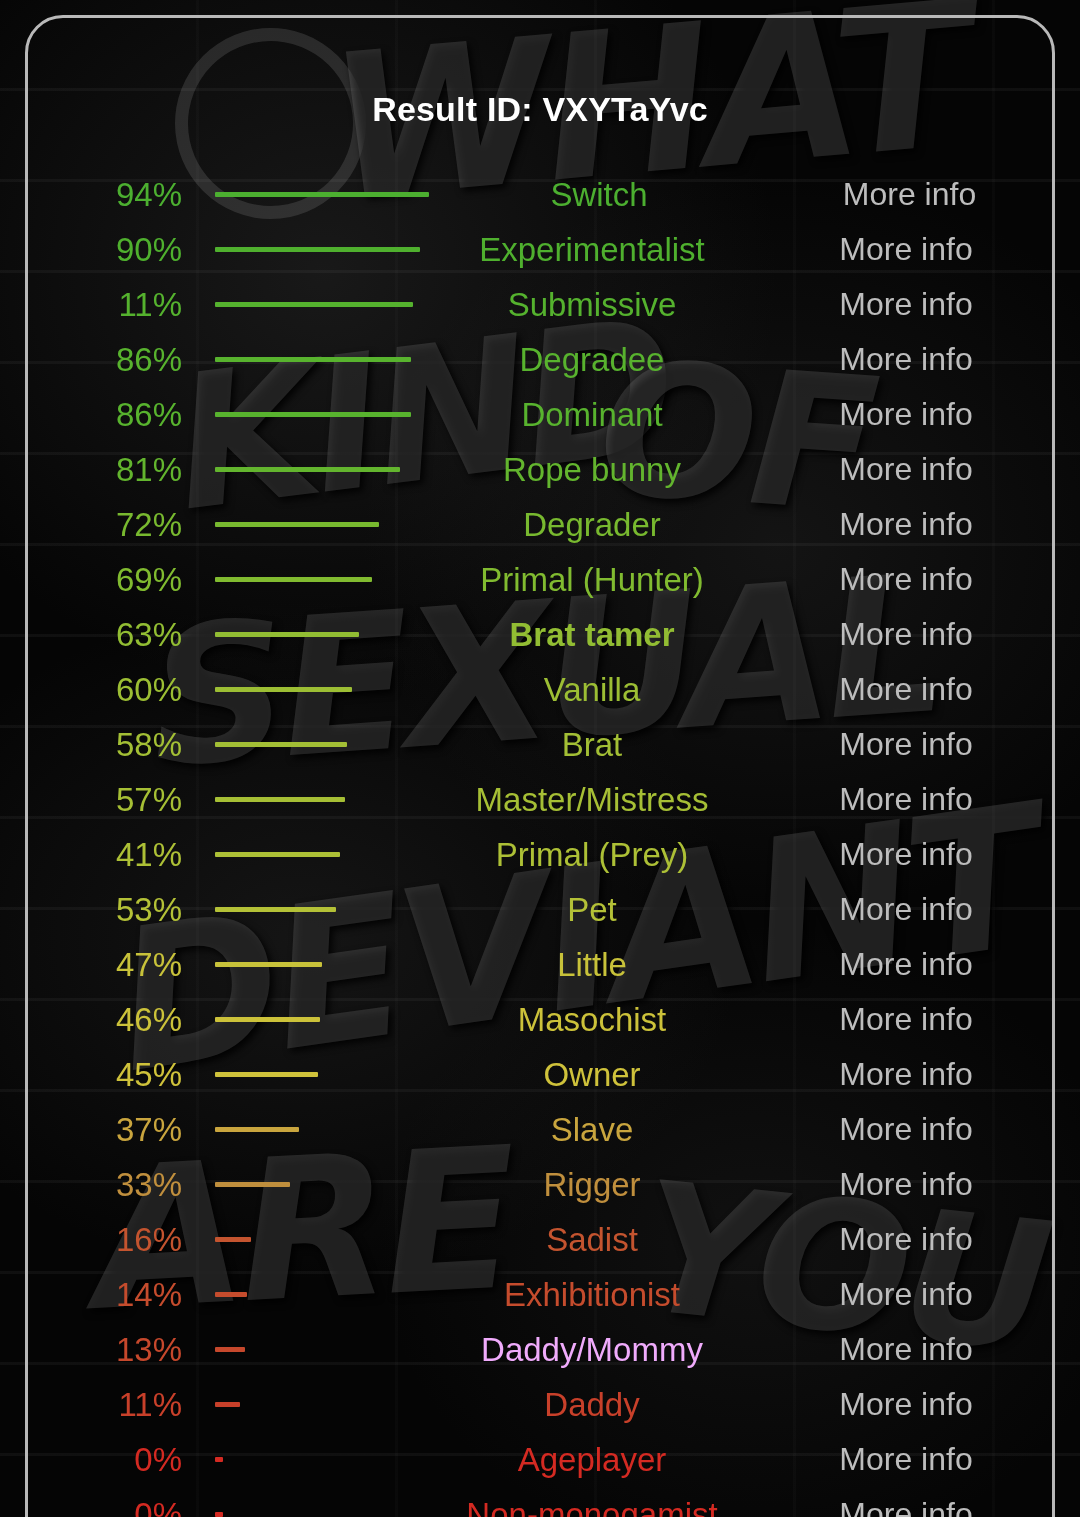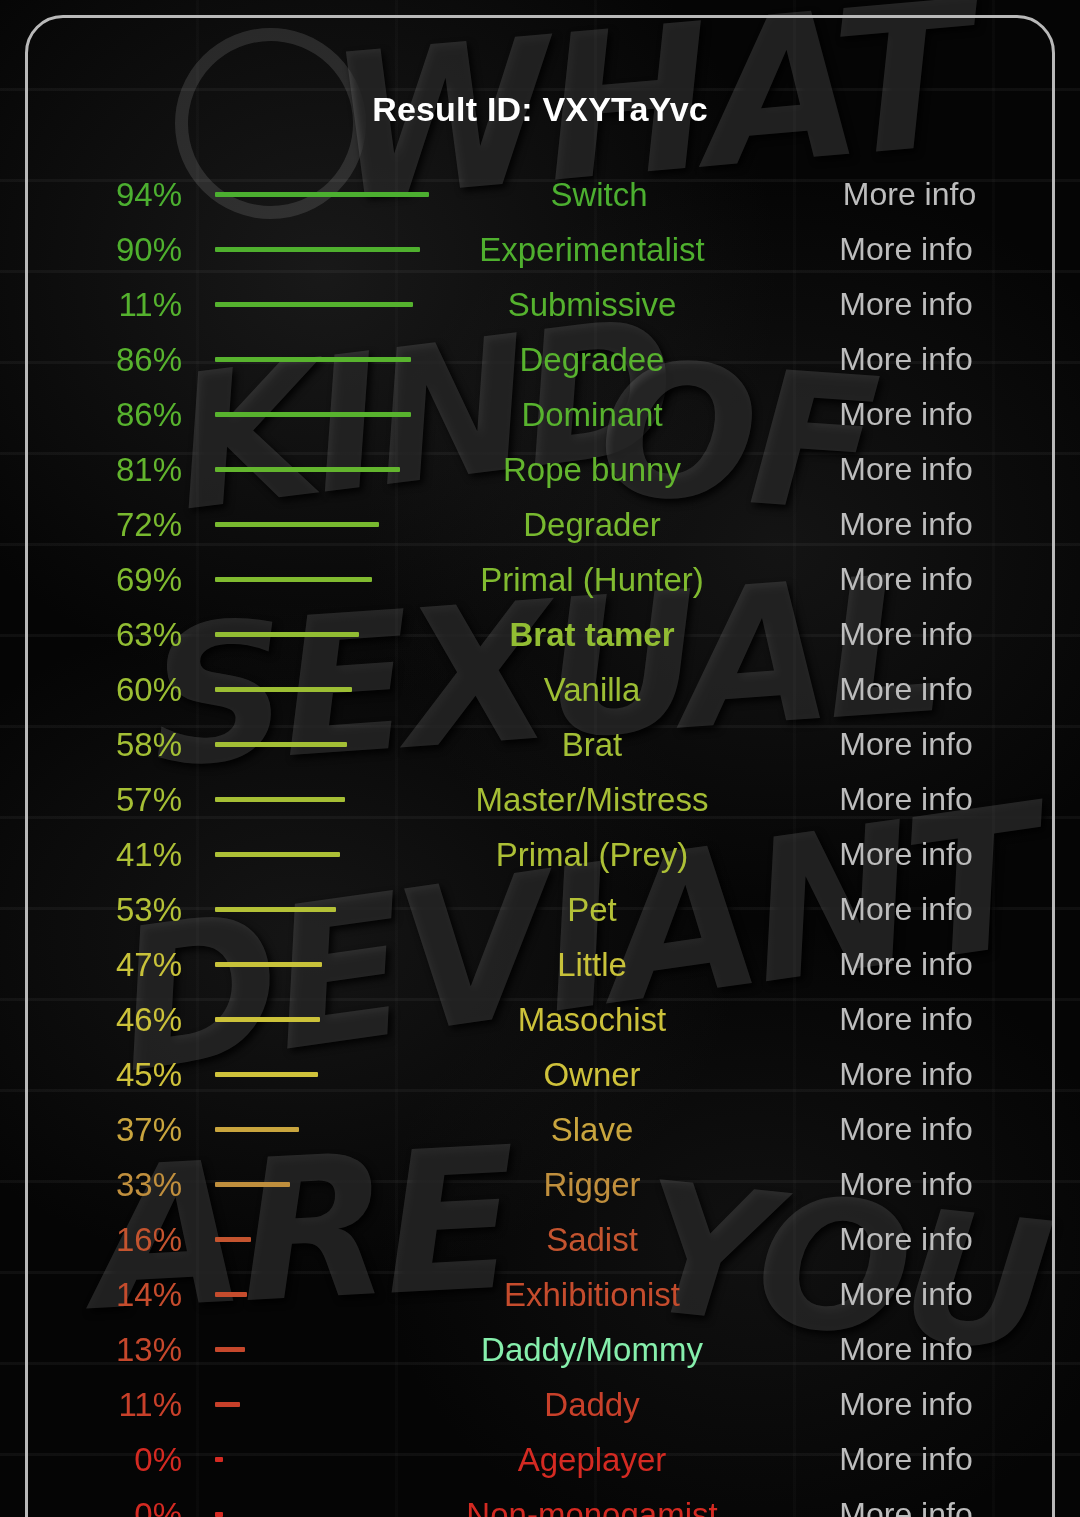--- a/index.html
+++ b/index.html
@@ -342,21 +342,21 @@
           <div class="bar" style="background: rgb(197, 76, 45); width: 32px;"></div>
         </div>
         <div class="label" style="color: rgb(197, 76, 45);">Exhibitionist</div>
         <a class="moreinfo" style="text-decoration: none; color: rgb(189, 189, 189);">More info</a>
       </div>
       <div class="row">
         <div class="pct" style="color: rgb(198, 72, 44);">13%</div>
         <div class="bar-cell">
           <div class="bar" style="background: rgb(198, 72, 44); width: 30px;"></div>
         </div>
-        <div class="label" style="color: #86efac;">Daddy/Mommy</div>
+        <div class="label" style="color: #f0abfc;">Daddy/Mommy</div>
         <a class="moreinfo" style="text-decoration: none; color: rgb(189, 189, 189);">More info</a>
       </div>
       <div class="row">
         <div class="pct" style="color: rgb(200, 64, 42);">11%</div>
         <div class="bar-cell">
           <div class="bar" style="background: rgb(200, 64, 42); width: 25px;"></div>
         </div>
         <div class="label" style="color: rgb(200, 64, 42);">Daddy</div>
         <a class="moreinfo" style="text-decoration: none; color: rgb(189, 189, 189);">More info</a>
       </div>

